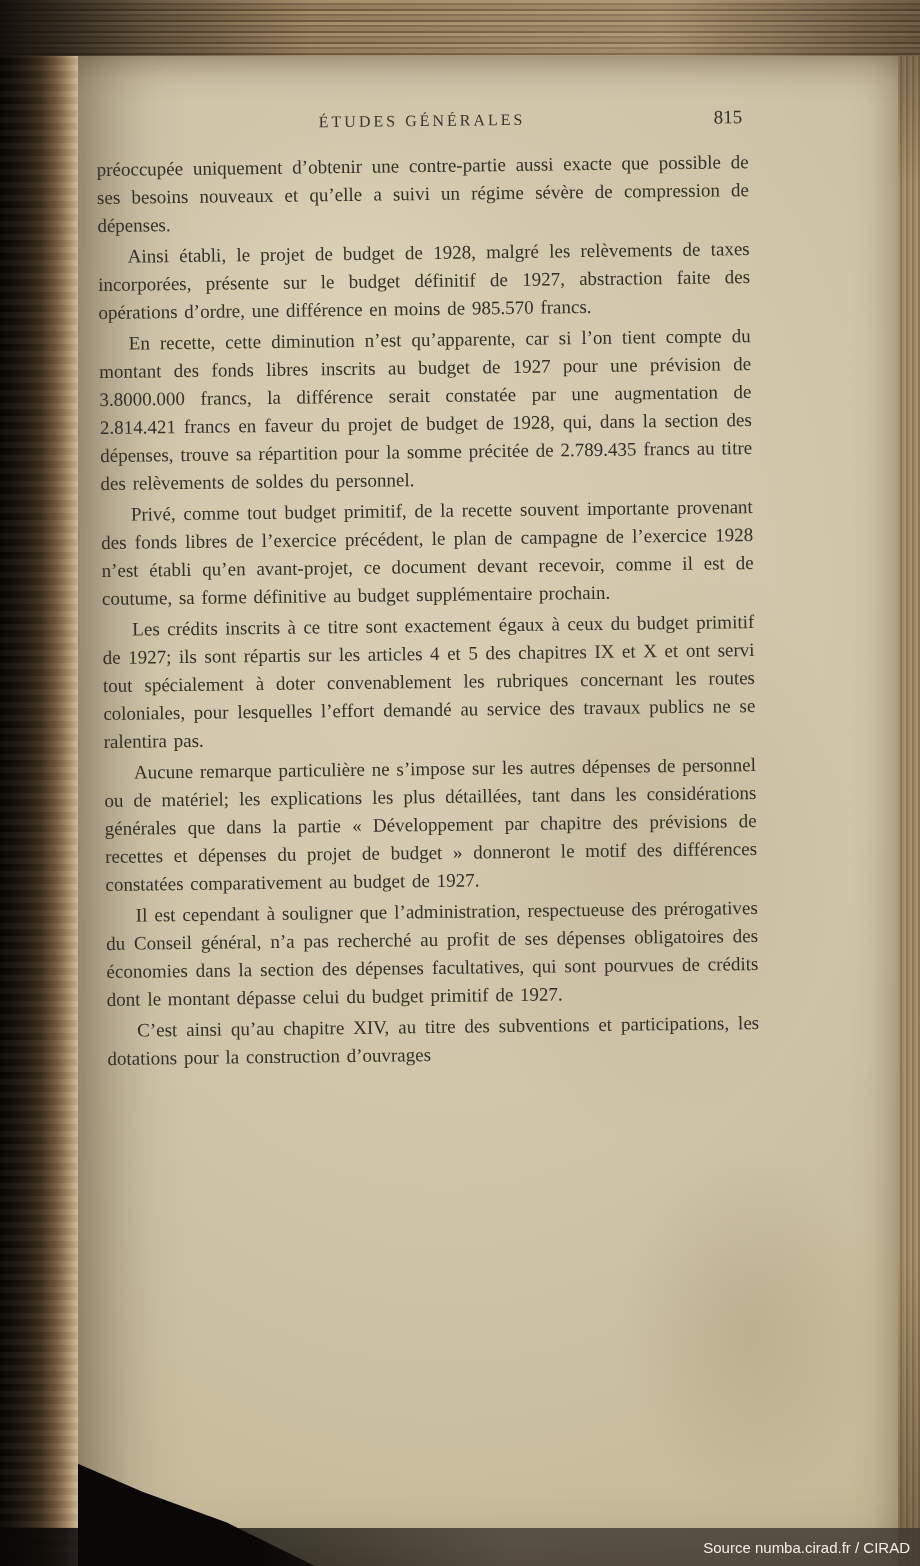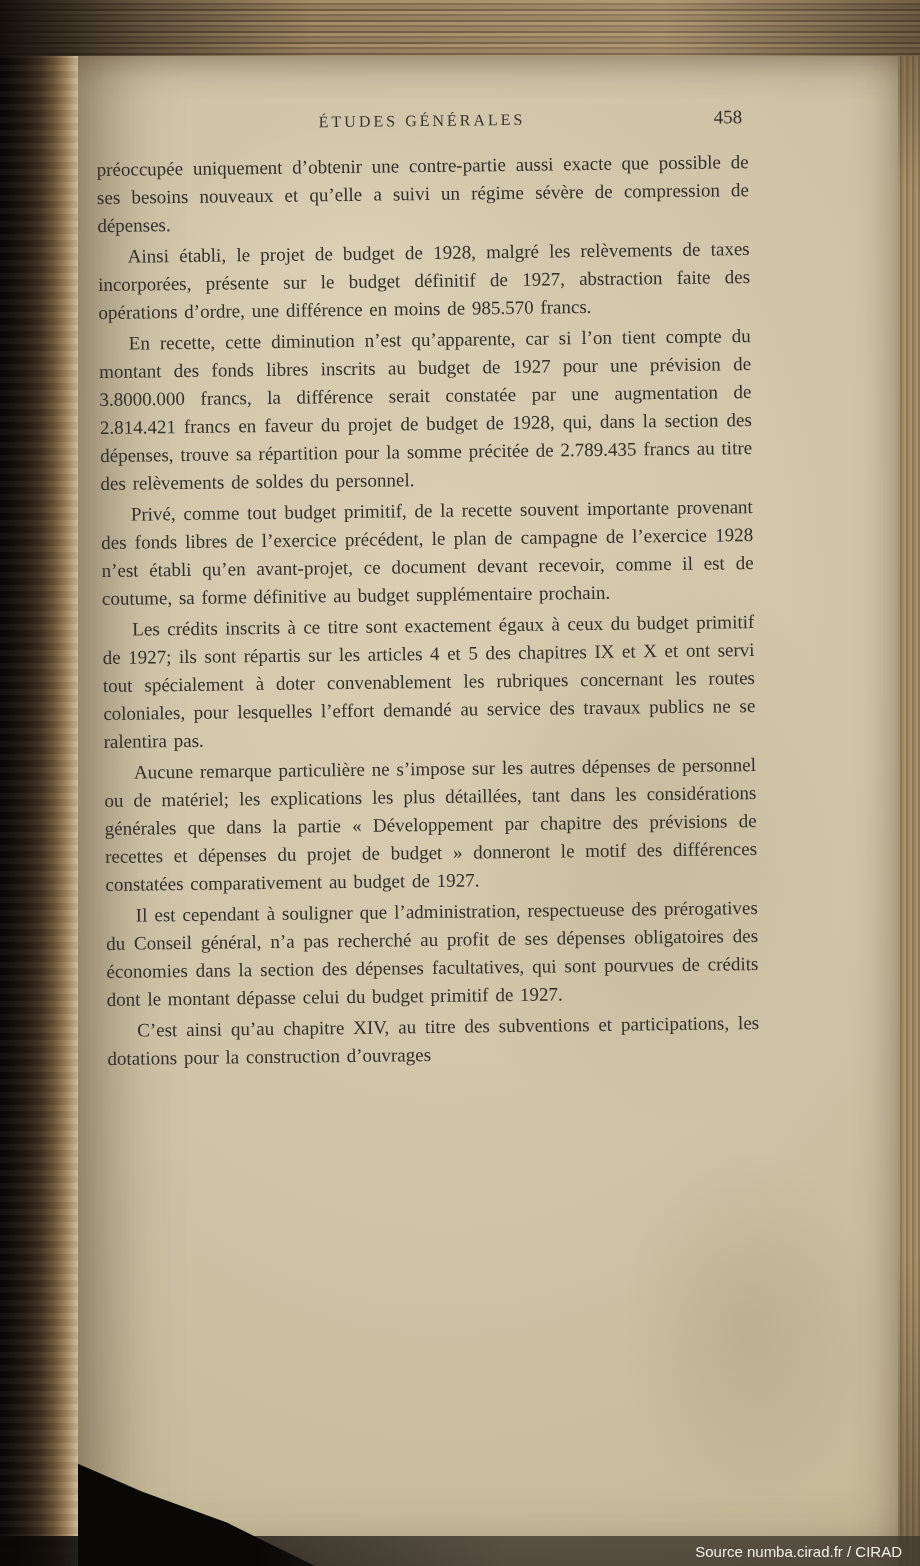--- a/index.html
+++ b/index.html
@@ -69,44 +69,44 @@
     position:absolute;right:6px;top:-2px;font-size:19px;color:#33302b;
   }
   .para{
     margin:0 0 3px 0;
     font-size:19px;line-height:28px;text-align:justify;
     text-indent:30px;word-spacing:2px;
   }
   .para.first{text-indent:0;}
   
   .watermark-bar{
-    position:absolute;left:0;right:0;bottom:0;height:30px;z-index:7;
+    position:absolute;left:0;right:0;bottom:0;height:38px;z-index:7;
     background:linear-gradient(90deg, rgba(10,8,6,.92) 0%, rgba(10,8,6,.70) 28%, rgba(64,57,48,.80) 55%, rgba(64,57,48,.82) 100%);
     display:flex;align-items:center;justify-content:flex-end;
-    padding-right:18px;box-sizing:border-box;
+    padding-right:10px;box-sizing:border-box;
   }
   .watermark-text{
     font-family:"Liberation Sans","DejaVu Sans",sans-serif;
     font-size:15px;color:#f2efe9;
   }
 </style>
 </head>
 <body>
 
 <div class="scan">
 
   <div class="paper"></div>
   <div class="stain a"></div>
   <div class="stain b"></div>
   <div class="stain c"></div>
 
   <div class="text-block">
     <div class="running-header">
       <div class="running-title">ÉTUDES GÉNÉRALES</div>
-      <div class="page-num">458</div>
+      <div class="page-num">815</div>
     </div>
     <p class="para first">préoccupée uniquement d’obtenir une contre-partie aussi exacte que possible de ses besoins nouveaux et qu’elle a suivi un régime sévère de compression de dépenses.</p>
     <p class="para">Ainsi établi, le projet de budget de 1928, malgré les relèvements de taxes incorporées, présente sur le budget définitif de 1927, abstraction faite des opérations d’ordre, une différence en moins de 985.570 francs.</p>
     <p class="para">En recette, cette diminution n’est qu’apparente, car si l’on tient compte du montant des fonds libres inscrits au budget de 1927 pour une prévision de 3.8000.000 francs, la différence serait constatée par une augmentation de 2.814.421 francs en faveur du projet de budget de 1928, qui, dans la section des dépenses, trouve sa répartition pour la somme précitée de 2.789.435 francs au titre des relèvements de soldes du personnel.</p>
     <p class="para">Privé, comme tout budget primitif, de la recette souvent importante provenant des fonds libres de l’exercice précédent, le plan de campagne de l’exercice 1928 n’est établi qu’en avant-projet, ce document devant recevoir, comme il est de coutume, sa forme définitive au budget supplémentaire prochain.</p>
     <p class="para">Les crédits inscrits à ce titre sont exactement égaux à ceux du budget primitif de 1927; ils sont répartis sur les articles 4 et 5 des chapitres IX et X et ont servi tout spécialement à doter convenablement les rubriques concernant les routes coloniales, pour lesquelles l’effort demandé au service des travaux publics ne se ralentira pas.</p>
     <p class="para">Aucune remarque particulière ne s’impose sur les autres dépenses de personnel ou de matériel; les explications les plus détaillées, tant dans les considérations générales que dans la partie « Développement par chapitre des prévisions de recettes et dépenses du projet de budget » donneront le motif des différences constatées comparativement au budget de 1927.</p>
     <p class="para">Il est cependant à souligner que l’administration, respectueuse des prérogatives du Conseil général, n’a pas recherché au profit de ses dépenses obligatoires des économies dans la section des dépenses facultatives, qui sont pourvues de crédits dont le montant dépasse celui du budget primitif de 1927.</p>
     <p class="para">C’est ainsi qu’au chapitre XIV, au titre des subventions et participations, les dotations pour la construction d’ouvrages</p>
   </div>

